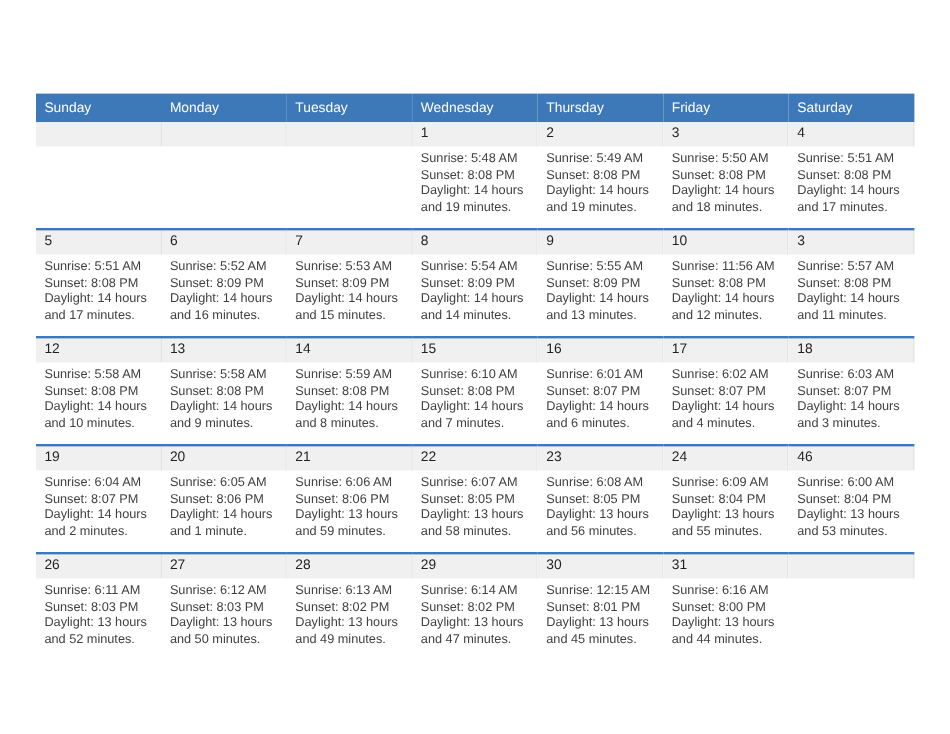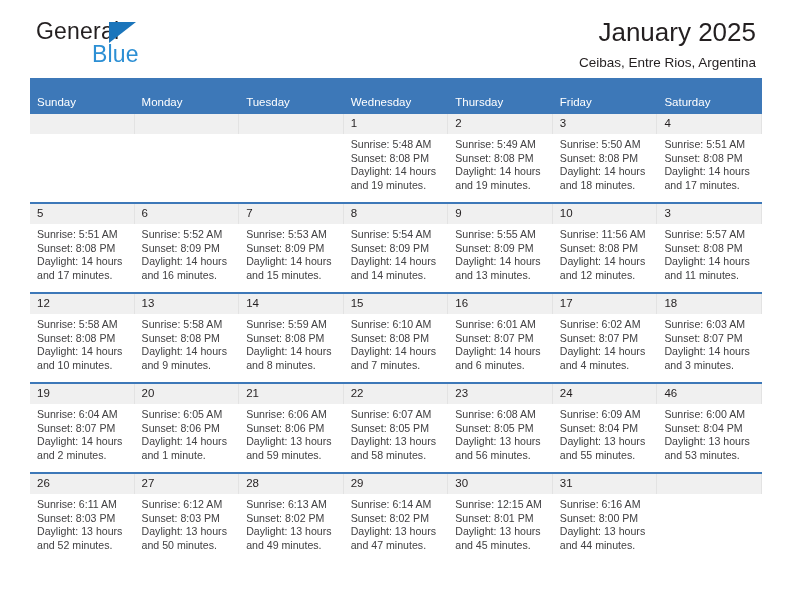--- a/index.html
+++ b/index.html
@@ -85,21 +85,21 @@
     width: 732px;
     border-collapse: collapse;
     table-layout: fixed;
   }
   .calendar th {
     background: #3d78b8;
     color: #ffffff;
     font-size: 11.5px;
     font-weight: normal;
     text-align: left;
-    padding: 17px 0 5px 7px;
+    padding: 5px 0 5px 7px;
     height: 14px;
     border: none;
   }
   .calendar td {
     vertical-align: top;
     padding: 0;
     border: none;
     border-top: 2px solid #3d78b8;
     height: 88px;
     background: #ffffff;
@@ -129,30 +129,21 @@
     white-space: normal;
   }
 </style>
 </head>
 <body>
 
 <div class="page">
 
   <div class="header">
 
-    <div class="brand">
-      <span class="brand-general">General</span>
-      <span class="brand-tri"></span>
-      <span class="brand-blue">Blue</span>
-    </div>
-
-    <div class="title-block">
-      <div class="cal-title">January 2025</div>
-      <div class="cal-subtitle">Ceibas, Entre Rios, Argentina</div>
-    </div>
+
 
   </div>
 
   <table class="calendar">
     <thead>
       <tr>
         <th>Sunday</th>
         <th>Monday</th>
         <th>Tuesday</th>
         <th>Wednesday</th>

